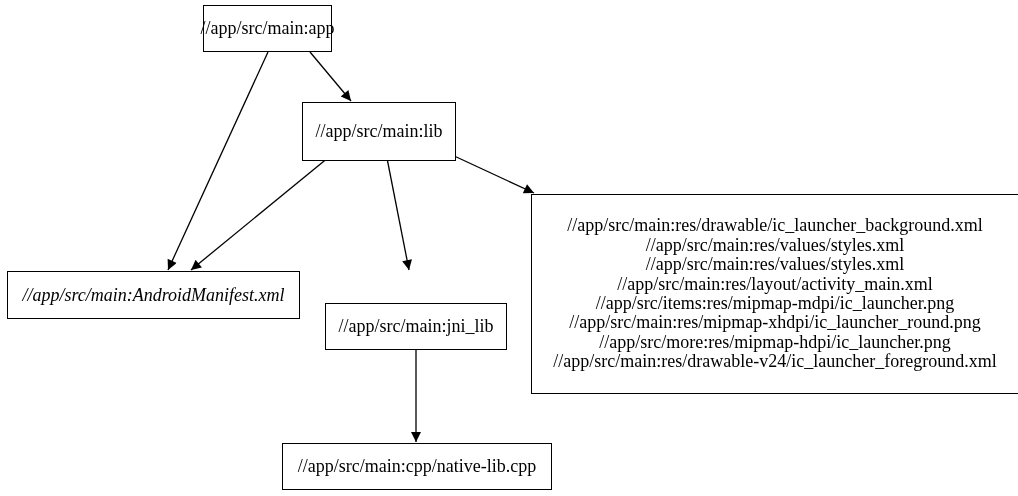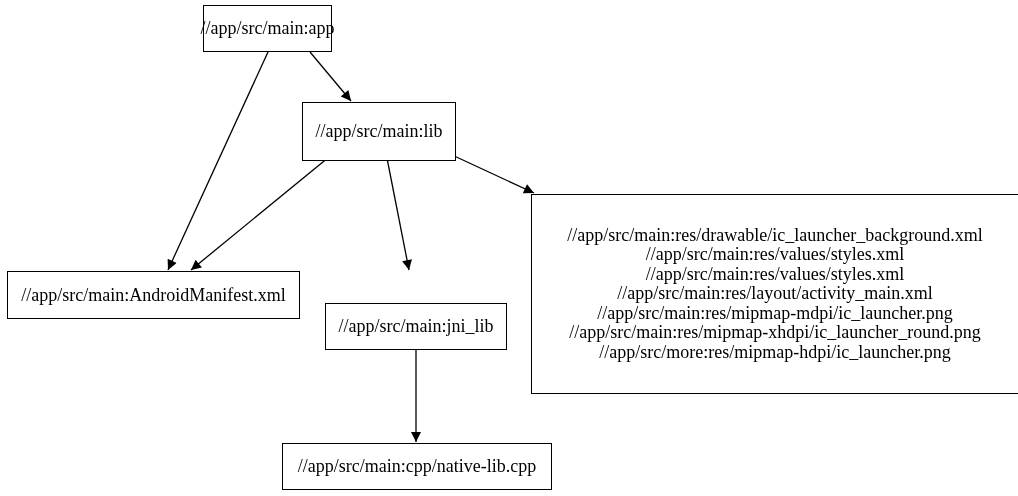--- a/index.html
+++ b/index.html
@@ -37,21 +37,21 @@
     text-align: center;
   }
   .node-multi {
     flex-direction: column;
     line-height: 19.4px;
     padding: 2px 8px;
   }
   
   #node-app        { left: 203px; top:   5px; width: 129px; height: 47px; }
   #node-lib        { left: 302px; top: 102px; width: 154px; height: 59px; font-family: Liberation Serif, serif; }
-  #node-manifest   { left:   7px; top: 271px; width: 293px; height: 48px; }
+  #node-manifest   { left:   7px; top: 271px; width: 293px; height: 48px; font-style: italic; }
   #node-jni-lib    { left: 325px; top: 271px; width: 182px; height: 47px; margin-top: 32px; }
   #node-resources  { left: 531px; top: 194px; width: 488px; height: 200px; }
   #node-native-lib { left: 282px; top: 443px; width: 270px; height: 47px; text-align: right; }
 </style>
 </head>
 <body>
 
 <div class="canvas">
 
   <svg class="edges" viewBox="0 0 1018 496" xmlns="http://www.w3.org/2000/svg">
@@ -82,22 +82,23 @@
 
   <div id="node-jni-lib" class="node">
     <span>//app/src/main:jni_lib</span>
   </div>
 
   <div id="node-resources" class="node node-multi">
     <div>//app/src/main:res/drawable/ic_launcher_background.xml</div>
     <div>//app/src/main:res/values/styles.xml</div>
     <div>//app/src/main:res/values/styles.xml</div>
     <div>//app/src/main:res/layout/activity_main.xml</div>
-    <div>//app/src/main:res/mipmap-mdpi/ic_launcher.png</div>
+    <div>//app/src/items:res/mipmap-mdpi/ic_launcher.png</div>
     <div>//app/src/main:res/mipmap-xhdpi/ic_launcher_round.png</div>
     <div>//app/src/more:res/mipmap-hdpi/ic_launcher.png</div>
+    <div>//app/src/main:res/drawable-v24/ic_launcher_foreground.xml</div>
   </div>
 
   <div id="node-native-lib" class="node">
     <span>//app/src/main:cpp/native-lib.cpp</span>
   </div>
 
 </div>
 
 </body></html>

